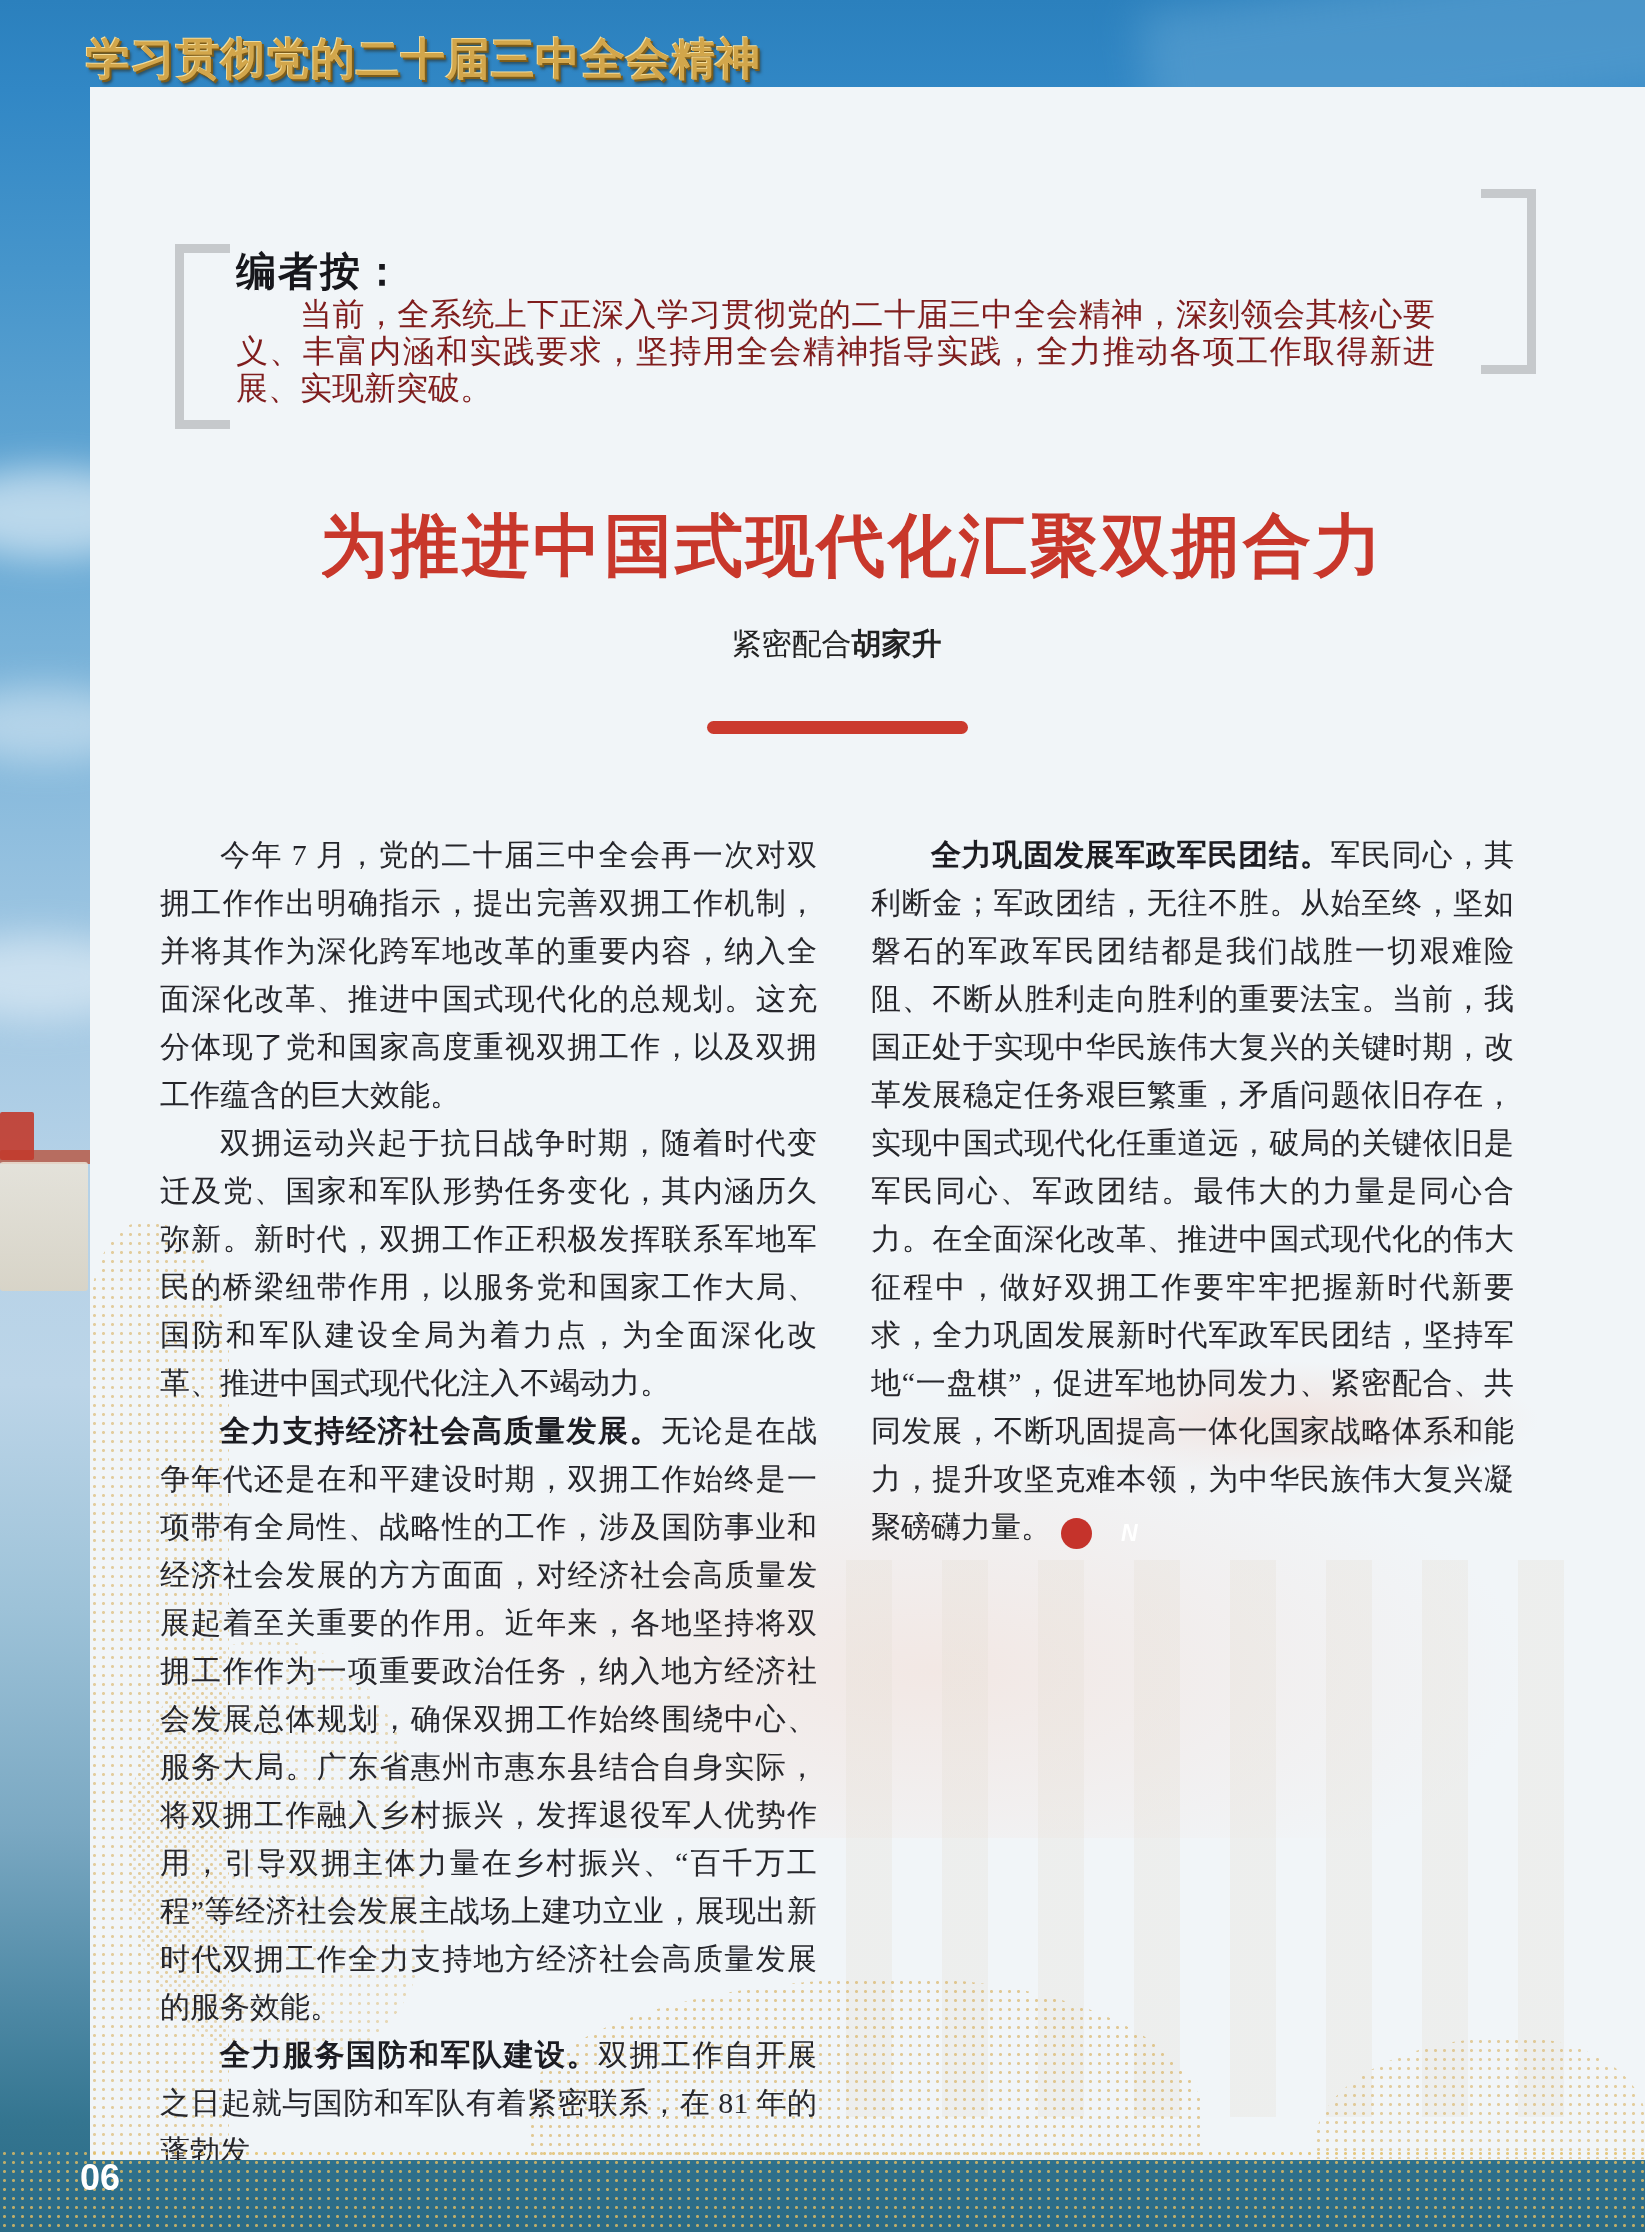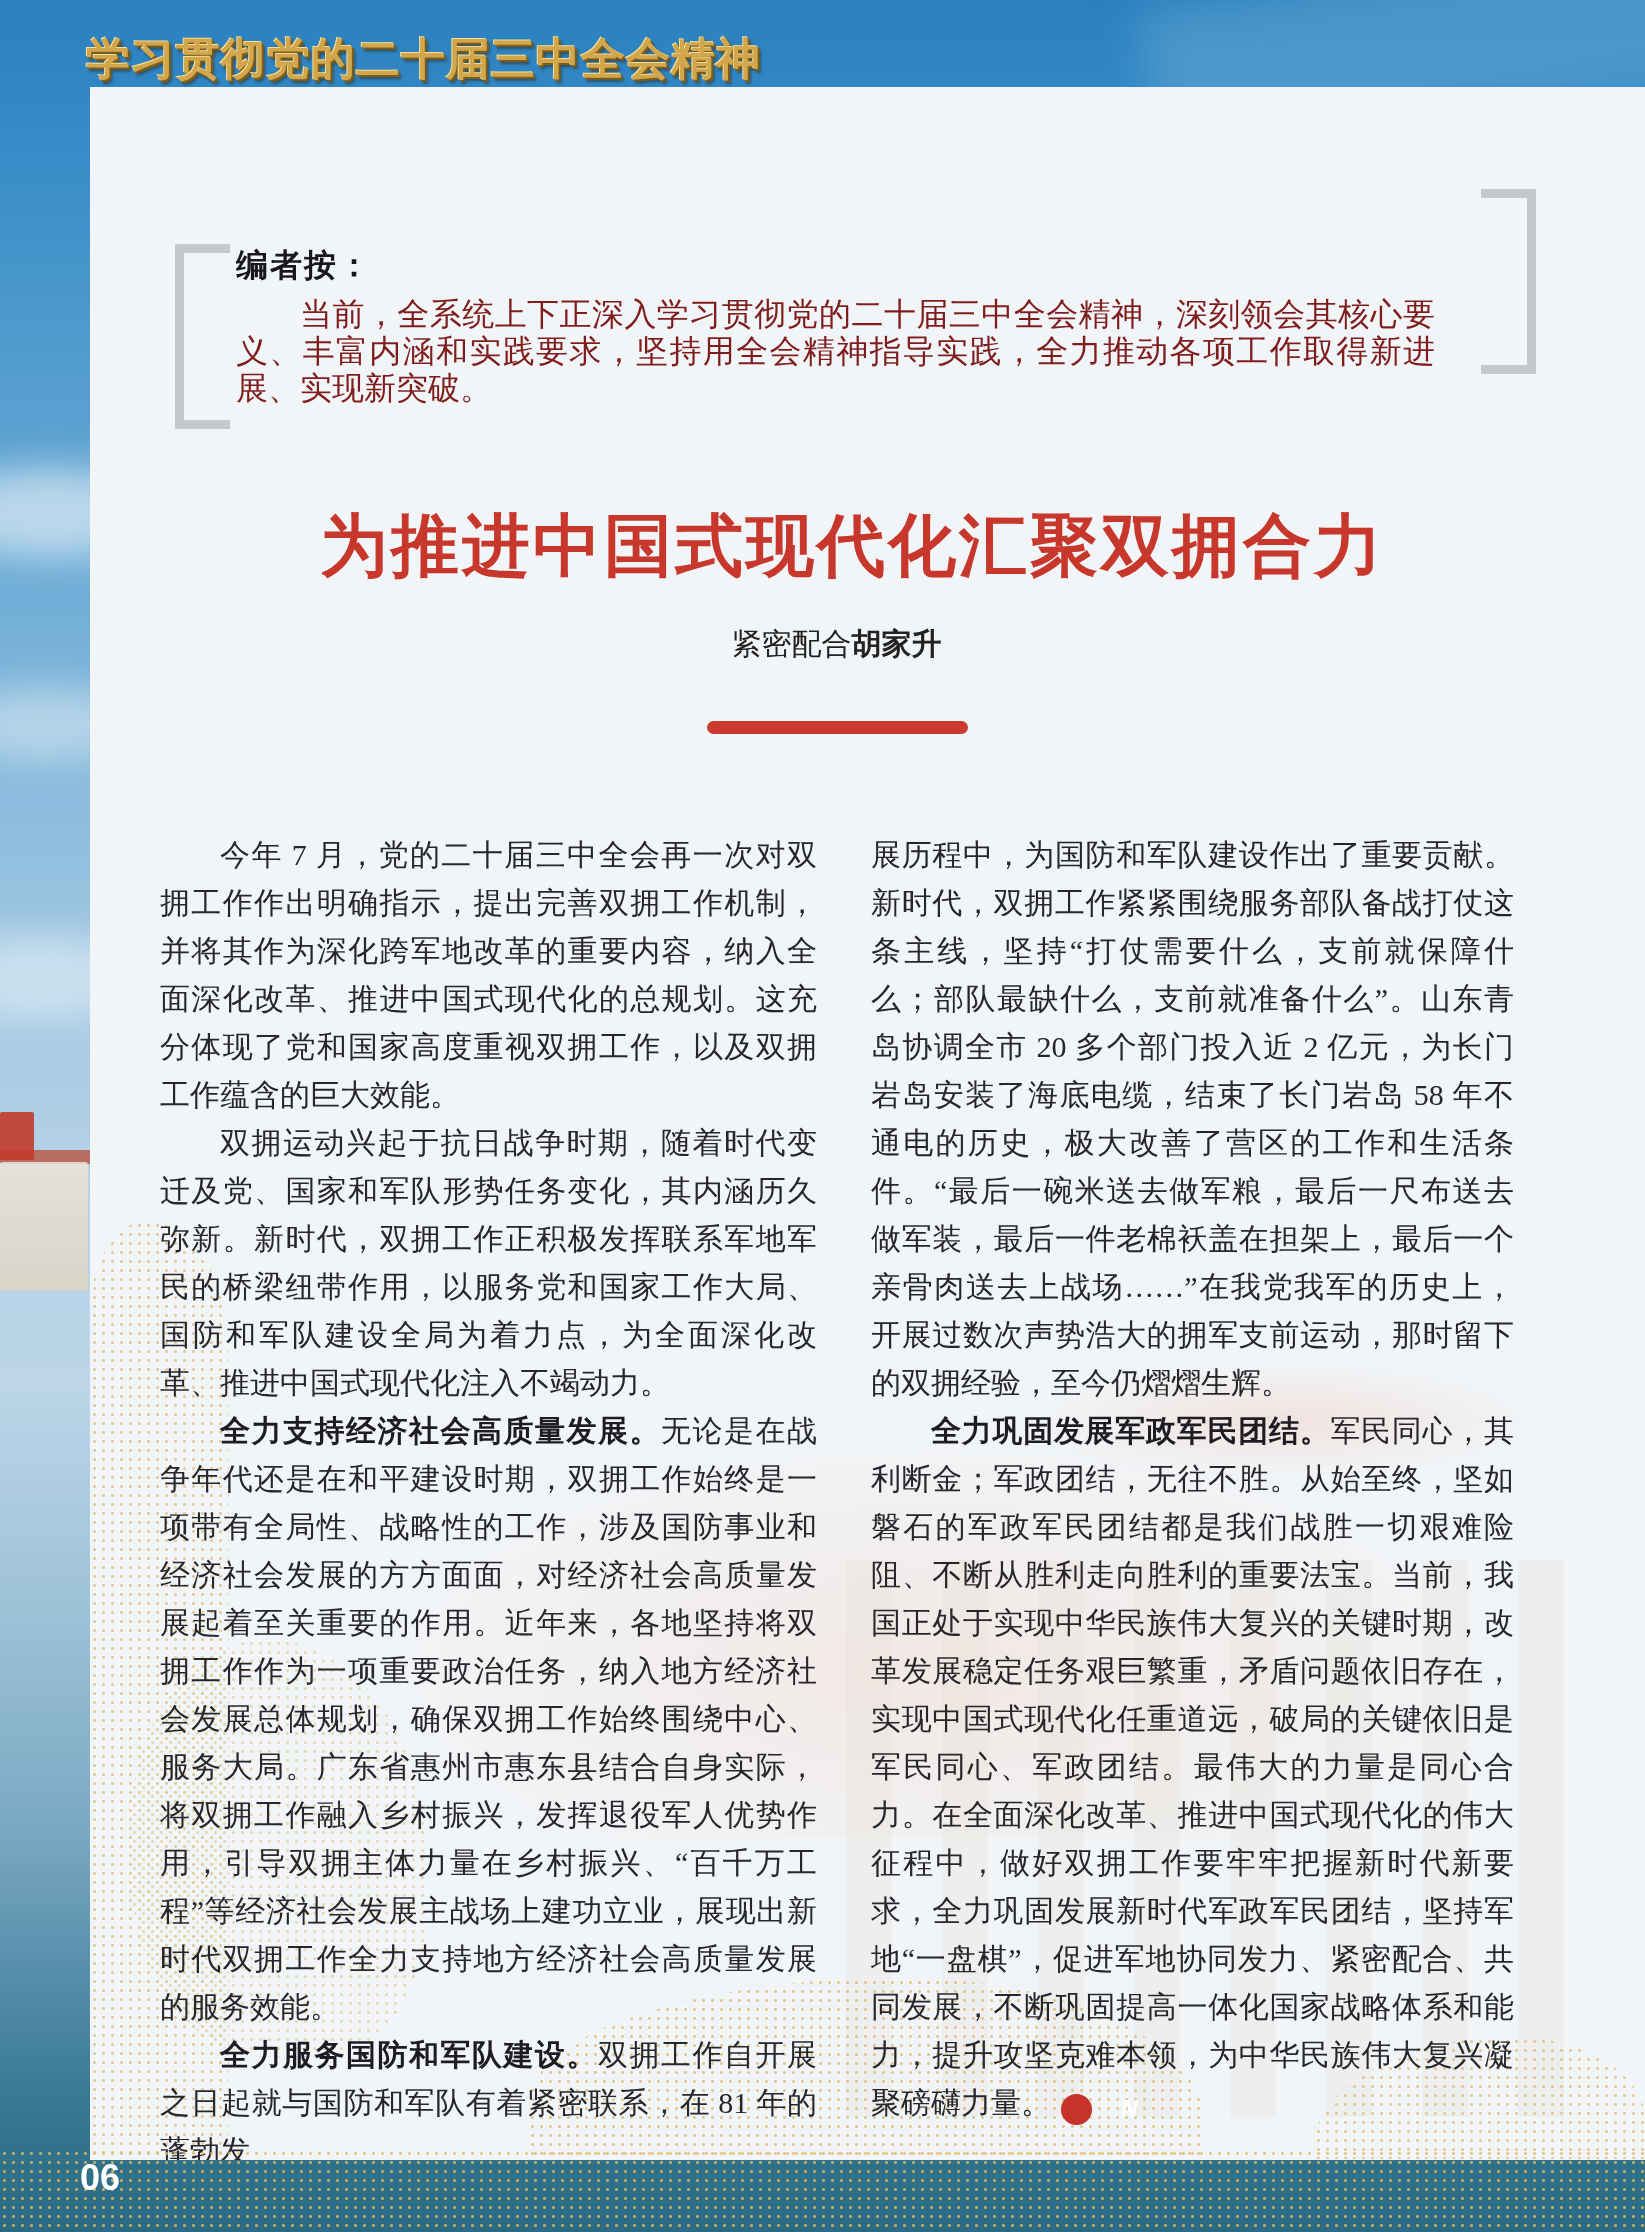--- a/index.html
+++ b/index.html
@@ -56,21 +56,21 @@
       font-size:44px;letter-spacing:1px;color:#d2a64b;
       text-shadow:-1px -1px 0 #f4dd9a, 2px 2px 0 #7c5c1a, 3px 4px 3px rgba(40,25,0,.5);}
 
   
   .bracket{position:absolute;z-index:1;width:46px;height:167px;}
   .bracket.left{left:85px;top:157px;
       border-left:9px solid #c6c9cc;border-top:9px solid #c6c9cc;border-bottom:9px solid #c6c9cc;}
   .bracket.right{left:1391px;top:102px;
       border-right:9px solid #c6c9cc;border-top:9px solid #c6c9cc;border-bottom:9px solid #c6c9cc;}
   .ed-heading{position:absolute;left:146px;top:157px;z-index:1;
-      font-size:32px;font-weight:700;color:#17171c;letter-spacing:2px;}
+      font-size:40px;font-weight:700;color:#17171c;letter-spacing:2px;}
   .ed-body{position:absolute;left:146px;top:209px;width:1199px;z-index:1;
       font-size:32px;line-height:37px;color:#7f1d1d;text-align:justify;text-indent:2em;}
 
   
   .title{position:absolute;left:70px;top:398px;width:1353px;margin:16px;z-index:1;
       text-align:center;font-size:68px;font-weight:700;color:#c8372b;letter-spacing:3px;
       font-family:"Liberation Serif",serif;}
   .byline{position:absolute;left:70px;top:537px;width:1353px;z-index:1;text-align:center;
       font-size:30px;color:#222;font-family:"Liberation Sans",sans-serif;}
   .byline .byline-name{font-weight:700;}
@@ -130,20 +130,19 @@
   </div>
   <div class="divider"></div>
 
   <div class="col col-left" id="col-left">
       <p class="para indent">今年 7 月，党的二十届三中全会再一次对双拥工作作出明确指示，提出完善双拥工作机制，并将其作为深化跨军地改革的重要内容，纳入全面深化改革、推进中国式现代化的总规划。这充分体现了党和国家高度重视双拥工作，以及双拥工作蕴含的巨大效能。</p>
       <p class="para indent">双拥运动兴起于抗日战争时期，随着时代变迁及党、国家和军队形势任务变化，其内涵历久弥新。新时代，双拥工作正积极发挥联系军地军民的桥梁纽带作用，以服务党和国家工作大局、国防和军队建设全局为着力点，为全面深化改革、推进中国式现代化注入不竭动力。</p>
       <p class="para indent"><b class="lead">全力支持经济社会高质量发展。</b>无论是在战争年代还是在和平建设时期，双拥工作始终是一项带有全局性、战略性的工作，涉及国防事业和经济社会发展的方方面面，对经济社会高质量发展起着至关重要的作用。近年来，各地坚持将双拥工作作为一项重要政治任务，纳入地方经济社会发展总体规划，确保双拥工作始终围绕中心、服务大局。广东省惠州市惠东县结合自身实际，将双拥工作融入乡村振兴，发挥退役军人优势作用，引导双拥主体力量在乡村振兴、“百千万工程”等经济社会发展主战场上建功立业，展现出新时代双拥工作全力支持地方经济社会高质量发展的服务效能。</p>
       <p class="para indent"><b class="lead">全力服务国防和军队建设。</b>双拥工作自开展之日起就与国防和军队有着紧密联系，在 81 年的蓬勃发</p>
     </div>
   <div class="col col-right" id="col-right">
-      <p class="para">展历程中，为国防和军队建设作出了重要贡献。新时代，双拥工作紧紧围绕服务部队备战打仗这条主线，坚持“打仗需要什么，支前就保障什么；部队最缺什么，支前就准备什么”。山东青岛协调全市 20 多个部门投入近 2 亿元，为长门岩岛安装了海底电缆，结束了长门岩岛 58 年不通电的历史，极大改善了营区的工作和生活条件。“最后一碗米送去做军粮，最后一尺布送去做军装，最后一件老棉袄盖在担架上，最后一个亲骨肉送去上战场……”在我党我军的历史上，开展过数次声势浩大的拥军支前运动，那时留下的双拥经验，至今仍熠熠生辉。</p>
       <p class="para indent"><b class="lead">全力巩固发展军政军民团结。</b>军民同心，其利断金；军政团结，无往不胜。从始至终，坚如磐石的军政军民团结都是我们战胜一切艰难险阻、不断从胜利走向胜利的重要法宝。当前，我国正处于实现中华民族伟大复兴的关键时期，改革发展稳定任务艰巨繁重，矛盾问题依旧存在，实现中国式现代化任重道远，破局的关键依旧是军民同心、军政团结。最伟大的力量是同心合力。在全面深化改革、推进中国式现代化的伟大征程中，做好双拥工作要牢牢把握新时代新要求，全力巩固发展新时代军政军民团结，坚持军地“一盘棋”，促进军地协同发力、紧密配合、共同发展，不断巩固提高一体化国家战略体系和能力，提升攻坚克难本领，为中华民族伟大复兴凝聚磅礴力量。<span class="end-mark">N</span></p>
     </div>
 </div>
 
 <div class="gd-band"></div>
 <div class="page-number">06</div>
 
 
 </body></html>

